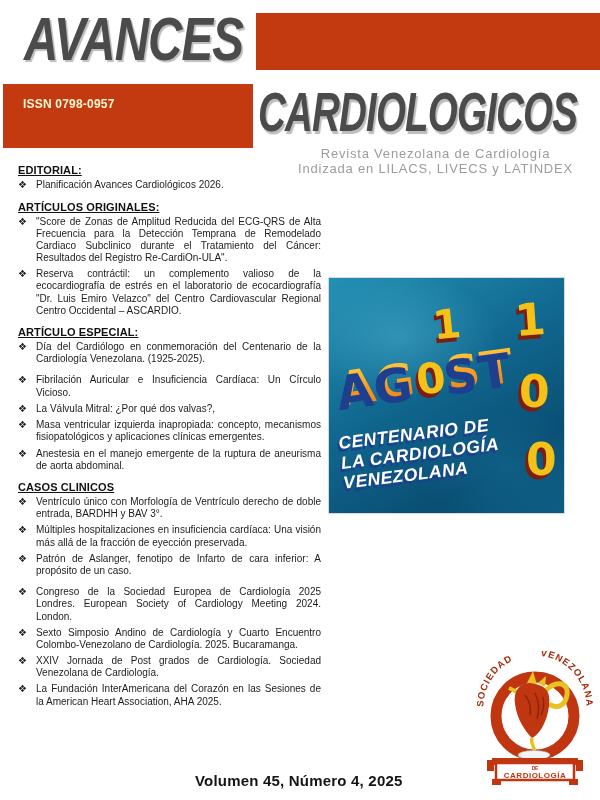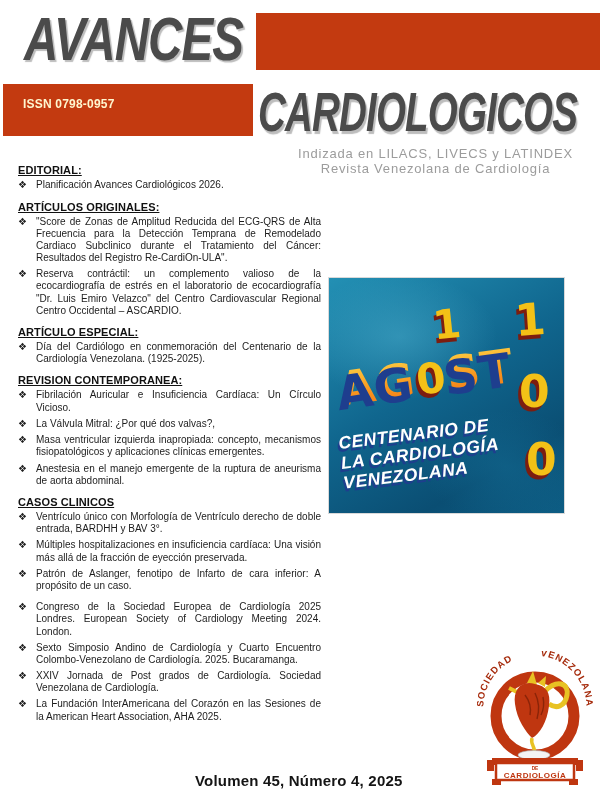--- a/index.html
+++ b/index.html
@@ -11,21 +11,21 @@
     color:#1c1c1c;
     overflow:hidden;
   }
 
   
   .red-block-top {
     position:absolute; left:256px; top:13px; width:344px; height:57px;
     background:#c33a10;
   }
   .red-block-left {
-    position:absolute; left:3px; top:84px; width:250px; height:52px;
+    position:absolute; left:3px; top:84px; width:250px; height:64px;
     background:#c33a10;
     padding:13px 0 0 20px;
   }
   .issn-line {
     color:#fff6cf; font-weight:bold; font-size:12px; line-height:1.25;
     letter-spacing:0.2px;
   }
   .title-avances {
     position:absolute; left:24px; top:8px;
     font-size:54px; font-weight:bold; font-style:italic;
@@ -130,22 +130,22 @@
 
 <div class="red-block-top"></div>
 <div class="title-avances">AVANCES</div>
 
 <div class="red-block-left">
   <div class="issn-line">ISSN 0798-0957</div>
 </div>
 <div class="title-cardiologicos">CARDIOLOGICOS</div>
 
 <div class="masthead-subtitle">
+  <div>Revista Venezolana de Cardiología</div>
   <div>Indizada en LILACS, LIVECS y LATINDEX</div>
-  <div>Revista Venezolana de Cardiología</div>
 </div>
 
 <div class="toc">
   <div class="toc-section">
     <div class="toc-heading">EDITORIAL:</div>
     <div class="toc-items">
   <div class="toc-item">
     <span class="toc-bullet">❖</span>
     <span class="toc-text">Planificación Avances Cardiológicos 2026.</span>
   </div>
@@ -171,21 +171,20 @@
     <div class="toc-heading">ARTÍCULO ESPECIAL:</div>
     <div class="toc-items">
   <div class="toc-item">
     <span class="toc-bullet">❖</span>
     <span class="toc-text">Día del Cardiólogo en conmemoración del Centenario de la Cardiología Venezolana.  (1925-2025).</span>
   </div>
 </div>
   </div>
 
   <div class="toc-section">
-    <div class="toc-heading">REVISION CONTEMPORANEA:</div>
     <div class="toc-items">
   <div class="toc-item">
     <span class="toc-bullet">❖</span>
     <span class="toc-text">Fibrilación Auricular e Insuficiencia Cardíaca: Un Círculo Vicioso.</span>
   </div>
 
   <div class="toc-item">
     <span class="toc-bullet">❖</span>
     <span class="toc-text">La Válvula Mitral: ¿Por qué dos valvas?,</span>
   </div>

